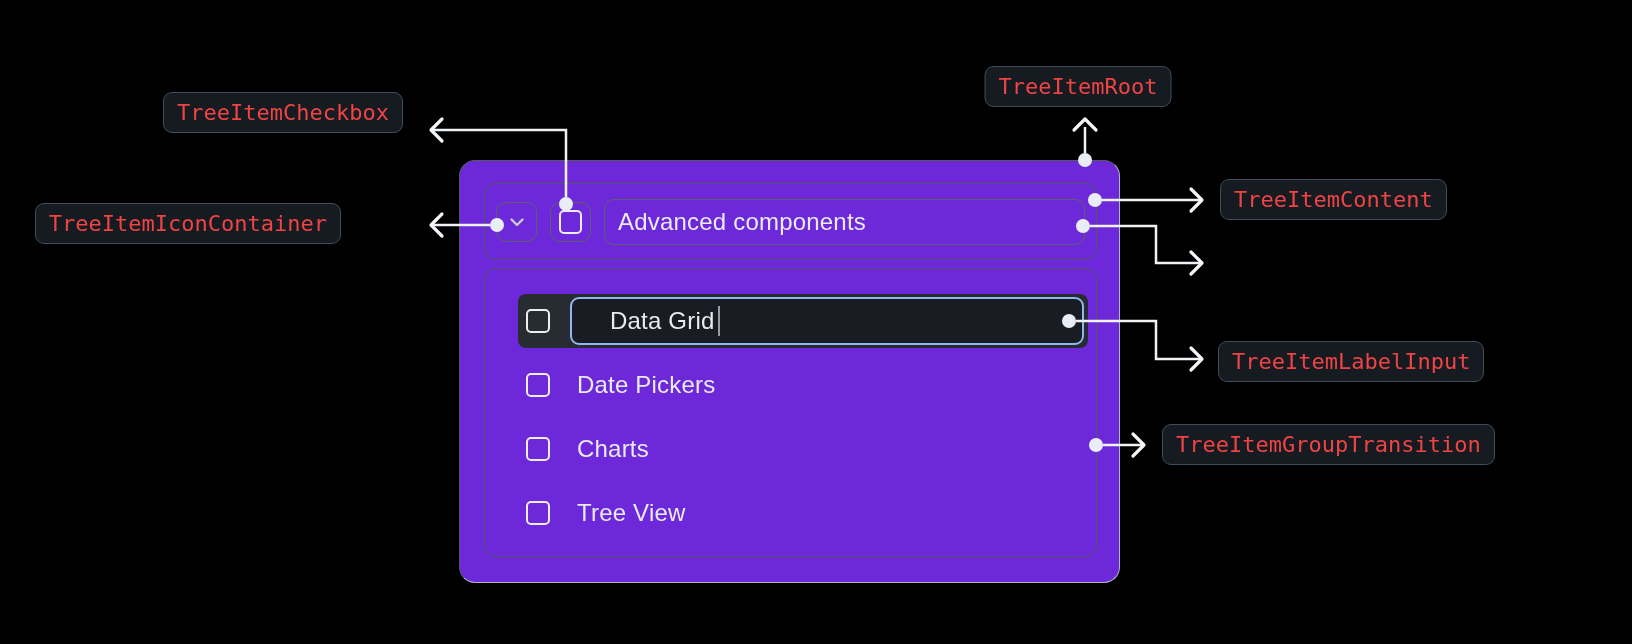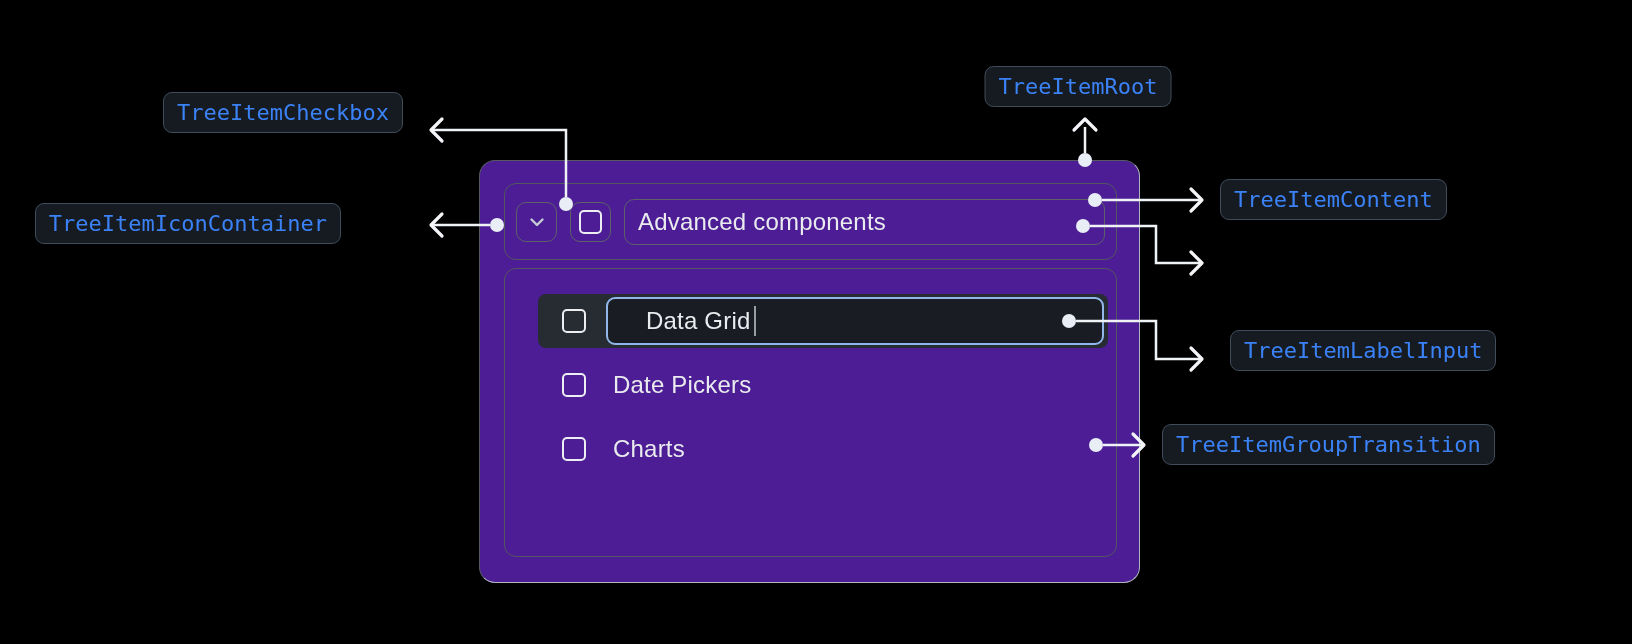--- a/index.html
+++ b/index.html
@@ -9,30 +9,29 @@
   }
   
   .connectors{position:absolute;left:0;top:0;width:1632px;height:644px;pointer-events:none;}
   .connectors path{fill:none;stroke:#f0f3f6;stroke-width:2.5;}
   .connectors polyline{fill:none;stroke:#f3f5f8;stroke-width:3.2;stroke-linecap:round;stroke-linejoin:round;}
   .connectors circle{fill:#e9eef6;stroke:none;}
   
   .badge{
     position:absolute;box-sizing:border-box;
     font-family:"DejaVu Sans Mono","Liberation Mono",monospace;
-    font-size:22px;line-height:27px;color:#3b82f6;
+    font-size:22px;line-height:27px;color:#ef4444;
     background:#161b22;border:1.5px solid #404c5a;border-radius:9px;
     padding:6px 13px;white-space:nowrap;
   }
   
   .tree-root{
     position:absolute;left:459px;top:160px;width:661px;height:423px;box-sizing:border-box;
-    background:#4c1d95;border:1.5px solid;border-color:#565b62 #adb5bf #adb5bf #565b62;
+    background:#6d28d9;border:1.5px solid;border-color:#565b62 #adb5bf #adb5bf #565b62;
     border-radius:16px;
-    margin-left:20px;
   }
   .content-box{
     position:absolute;left:24px;right:22px;top:22px;height:77px;box-sizing:border-box;
     border:1.5px solid #53575e;border-radius:12px;
     display:flex;align-items:center;padding:0 11px;gap:13px;
   }
   .square-btn{
     width:41px;height:40px;box-sizing:border-box;flex:0 0 auto;
     border:1.5px solid #5c6168;border-radius:10px;background:transparent;
     display:flex;align-items:center;justify-content:center;padding:0;cursor:pointer;
@@ -45,21 +44,21 @@
   .label-box{
     flex:1;height:46px;box-sizing:border-box;border:1.5px solid #5c6168;border-radius:10px;
     display:flex;align-items:center;padding-left:13px;
   }
   .item-text{font-size:24px;color:#e9ebee;letter-spacing:0.2px;}
   .group-box{
     position:absolute;left:24px;right:22px;top:107px;height:289px;box-sizing:border-box;
     border:1.5px solid #53575e;border-radius:12px;
     display:flex;flex-direction:column;gap:10px;padding:25px 8px 18px 33px;
   }
-  .tree-row{display:flex;align-items:center;height:54px;flex:0 0 auto;padding-left:24px;border-radius:8px;}
+  .tree-row{display:flex;align-items:center;height:54px;flex:0 0 auto;padding-left:8px;border-radius:8px;}
   .tree-row .item-text{margin-left:27px;}
   .tree-row.editing{background:#272c33;}
   .label-input{
     flex:1;height:48px;box-sizing:border-box;margin-left:20px;margin-right:4px;
     background:#191c22;border:2px solid #91b7ea;border-radius:9px;
     display:flex;align-items:center;padding-left:11px;cursor:text;
   }
   .caret{width:2px;height:30px;background:#969da5;margin-left:3px;flex:0 0 auto;}
   .chev-icon{display:block;}
 </style>
@@ -97,20 +96,24 @@
       <div class="tree-row">
         <span class="cb-glyph"></span>
         <span class="item-text">Date Pickers</span>
       </div>
 
       <div class="tree-row">
         <span class="cb-glyph"></span>
         <span class="item-text">Charts</span>
       </div>
 
+      <div class="tree-row">
+        <span class="cb-glyph"></span>
+        <span class="item-text">Tree View</span>
+      </div>
 
     </div>
   </div>
 
   <svg class="connectors" width="1632" height="644" viewBox="0 0 1632 644">
     <g>
       <circle cx="1085" cy="160" r="7"></circle>
       <path d="M1085,153 V127"></path>
       <polyline points="1074,130 1085,119 1096,130"></polyline>
     </g>
@@ -148,17 +151,17 @@
 
   <div class="badge" style="left:1078px;top:66px;transform:translateX(-50%);">TreeItemRoot</div>
 
   <div class="badge" style="right:1229px;top:92px;">TreeItemCheckbox</div>
 
   <div class="badge" style="right:1291px;top:203px;">TreeItemIconContainer</div>
 
   <div class="badge" style="left:1220px;top:179px;">TreeItemContent</div>
 
 
-  <div class="badge" style="left:1218px;top:330px;margin-left:12px;">TreeItemLabelInput</div>
+  <div class="badge" style="left:1218px;top:341px;">TreeItemLabelInput</div>
 
   <div class="badge" style="left:1162px;top:424px;">TreeItemGroupTransition</div>
 
 </div>
 
 </body></html>

